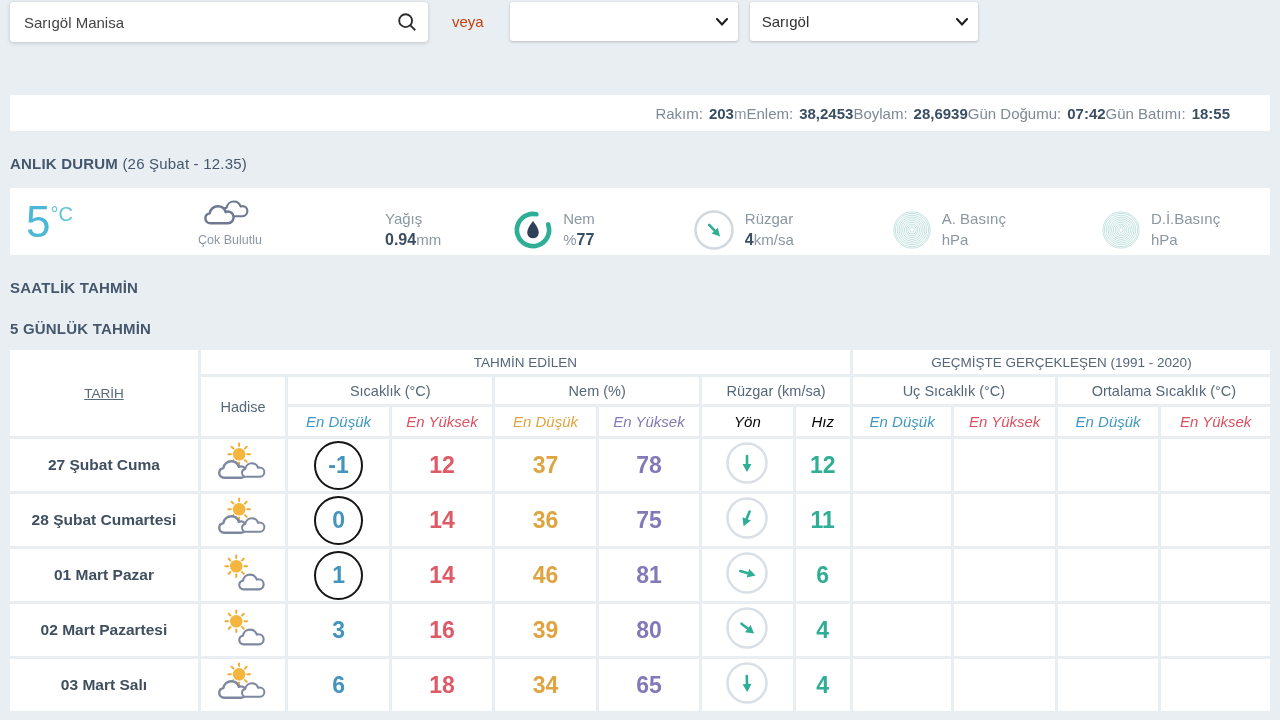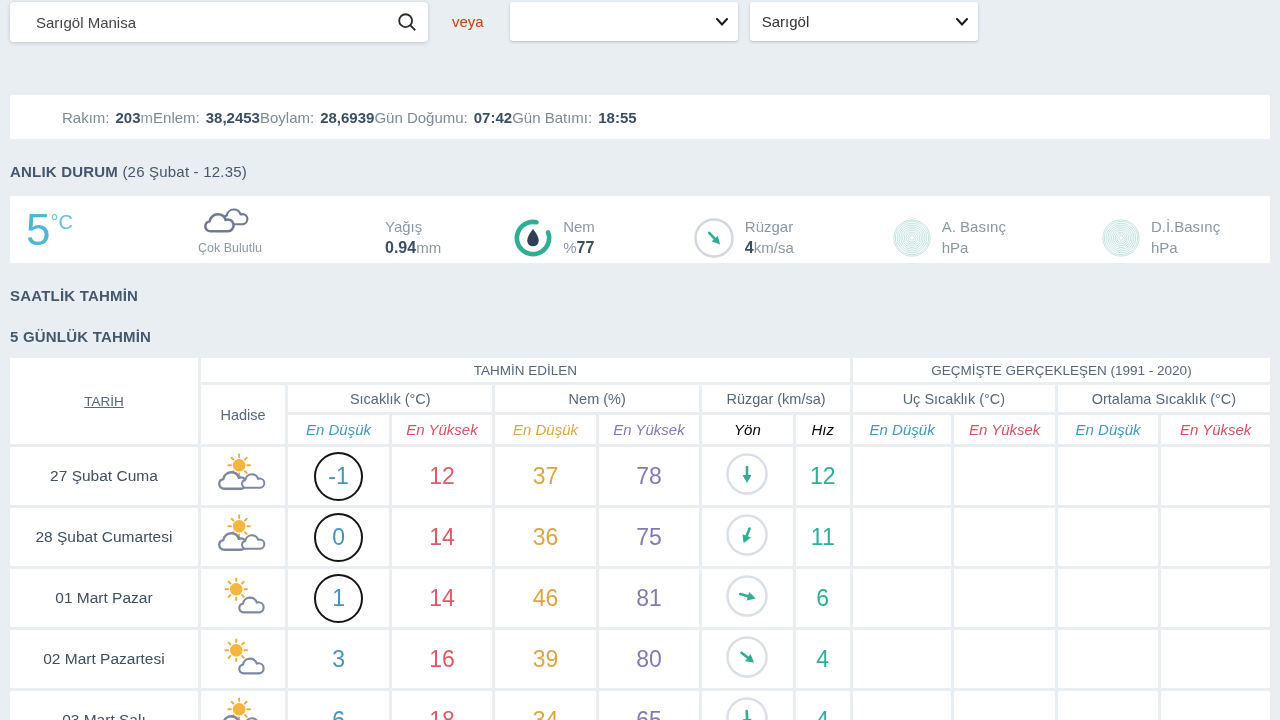--- a/index.html
+++ b/index.html
@@ -7,41 +7,41 @@
   body {
     font-family: "Liberation Sans", sans-serif;
     background:#e9eef3;
     color:#3c4d5f;
   }
   
   .topbar { display:flex; align-items:flex-start; padding:2px 10px 0 10px; height:62px; }
   .searchbox {
     width:418px; height:40px; background:#fff; border-radius:4px;
     box-shadow:0 1px 4px rgba(0,0,0,.18);
-    display:flex; align-items:center; padding:0 10px 0 26px;
+    display:flex; align-items:center; padding:0 10px 0 14px;
   }
   .searchbox input {
     flex:1; border:none; outline:none; font-size:15px; color:#444;
     font-family:"Liberation Sans", sans-serif; background:transparent;
   }
   .search-icon { width:22px; height:22px; cursor:pointer; }
   .or-label { margin-left:24px; line-height:40px; font-size:15px; color:#c2410c; }
   .dd {
     width:228px; height:39px; background:#fff; border-radius:3px;
     box-shadow:0 1px 3px rgba(0,0,0,.22);
     display:flex; align-items:center; justify-content:space-between;
     padding:0 10px 0 12px; font-size:15px; color:#333; cursor:pointer;
   }
   .dd.first { margin-left:26px; }
   .dd + .dd { margin-left:12px; }
   .chev { width:12px; height:8px; }
   
   .infobar {
-    margin:33px 10px 0 10px; height:44px; background:#fff; border-radius:2px;
-    display:flex; align-items:center; justify-content:flex-start; padding:0 52px;
+    margin:33px 10px 0 10px; height:36px; background:#fff; border-radius:2px;
+    display:flex; align-items:center; justify-content:flex-end; padding:0 40px;
   }
   .info-item { font-size:15px; color:#7d8a96; white-space:nowrap; }
   .info-item b { color:#3a4e63; font-weight:bold; margin-left:6px; }
   .info-item .unit { color:#8b97a3; font-weight:normal; }
   
   .sec-title { margin:24px 10px 0 10px; font-size:15px; font-weight:bold; color:#44576c; letter-spacing:.2px; }
   .sec-title .time { font-weight:bold; color:#44576c; }
   .sec-title .time-lite { font-weight:normal; }
   
   .nowcard {
@@ -67,21 +67,21 @@
   
   table.fc {
     border-collapse:separate; border-spacing:3px;
     margin:10px 7px 0 7px; table-layout:fixed; width:1266px;
   }
   table.fc td, table.fc th { background:#fff; text-align:center; vertical-align:middle; font-weight:normal; }
   tr.hr1 td { height:24px; font-size:13.5px; color:#55677a; }
   tr.hr2 td { height:27px; font-size:14.5px; color:#55677a; }
   tr.hr3 td { height:29px; font-size:15px;font-style:italic; }
   td.tarih { font-size:15px; color:#55677a;text-decoration:underline; }
-  tr.drow td { height:58px; }
+  tr.drow td { height:52px;font-weight:bold; }
   td.date-cell { font-size:15.5px; color:#3f4f5f; }
   .h-min { color:#3f98c4; } .h-max { color:#dc4f60; }
   .h-hmin { color:#dfa440; } .h-hmax { color:#8379b8; }
   .h-gray { color:#000000; }
   .v-min { color:#4394bf; font-size:23px; }
   .v-max { color:#df5a67; font-size:23px; }
   .v-hmin { color:#dfa440; font-size:23px; }
   .v-hmax { color:#8379b8; font-size:23px; }
   .v-spd { color:#2fae96; font-size:23px; }
   .ring {

